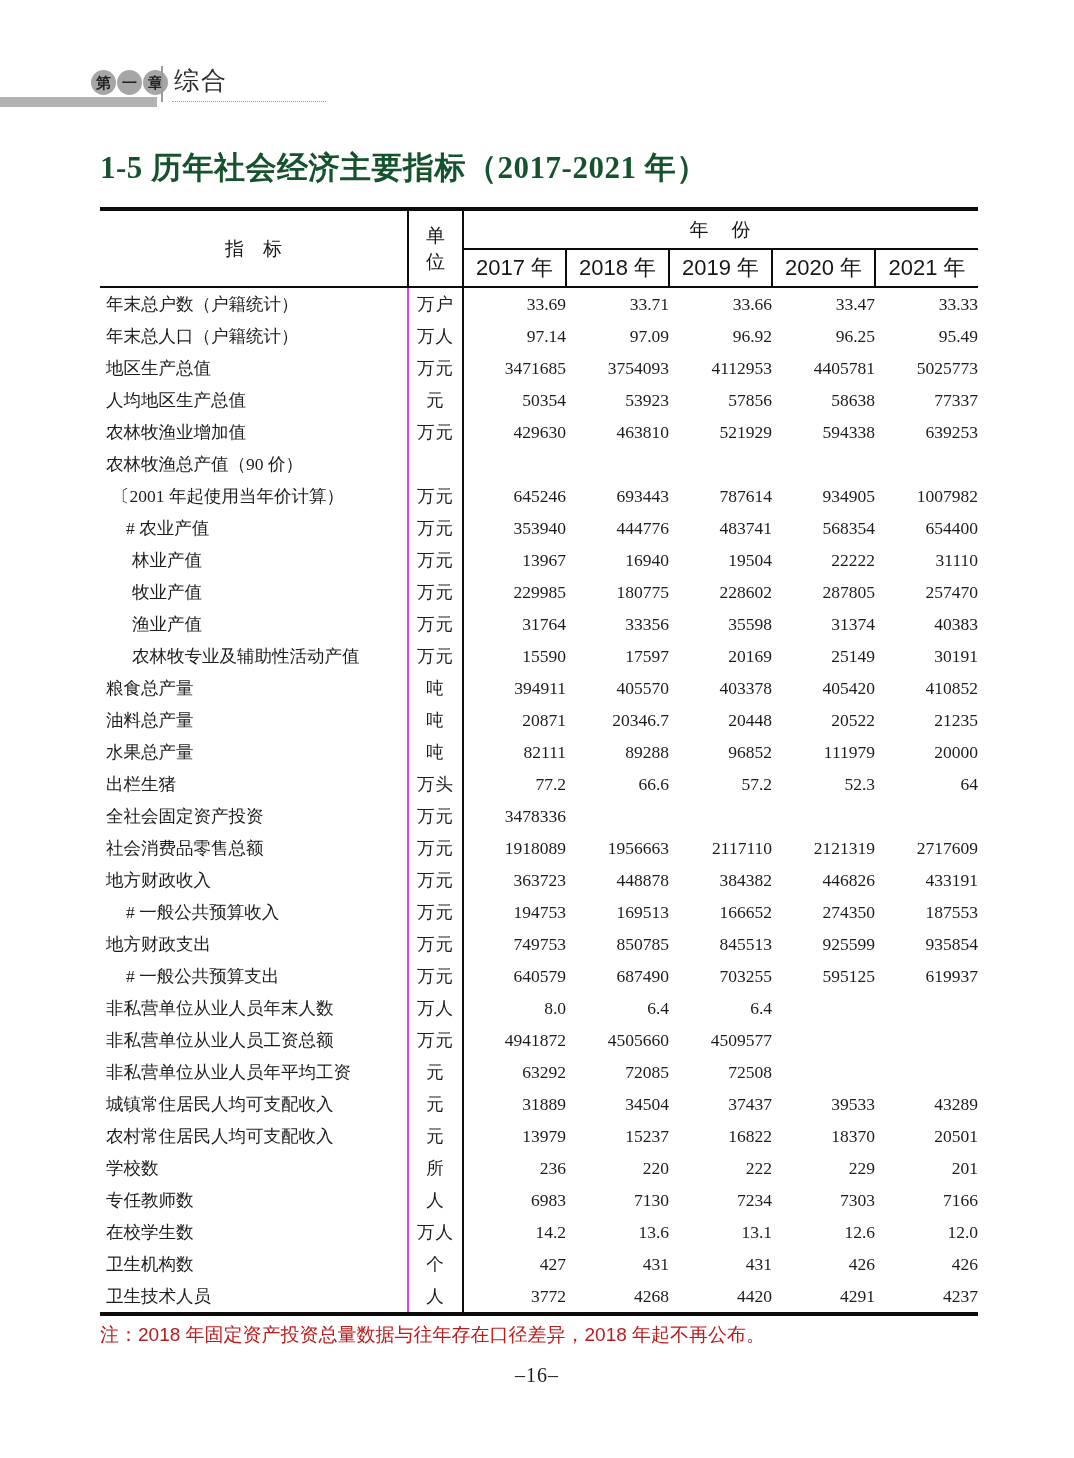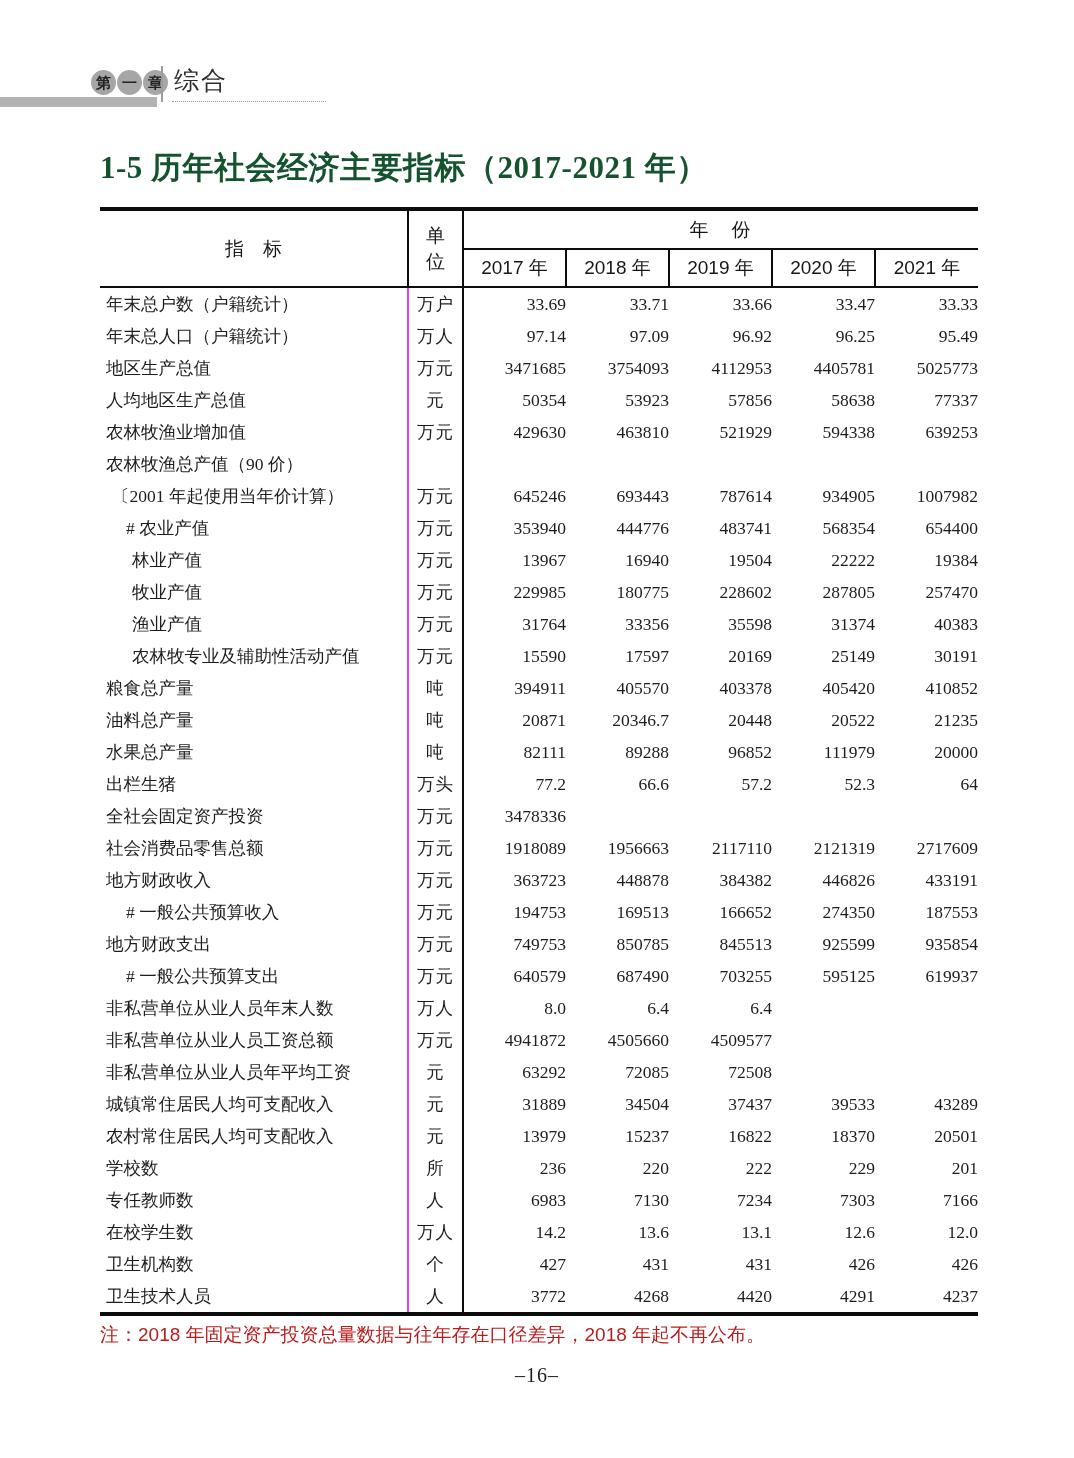--- a/index.html
+++ b/index.html
@@ -35,21 +35,21 @@
     border-top:4px solid #0c0c0c;border-bottom:4px solid #0c0c0c;
   }
   table.stat th,table.stat td{padding:0;font-weight:normal;}
   thead th{font-size:19px;color:#171717;}
   .th-indicator,.th-unit{border-bottom:2.5px solid #0c0c0c;}
   .th-indicator{border-right:2px solid #0c0c0c;}
   .th-unit{border-right:2px solid #0c0c0c;}
   .th-yeargroup{height:37px;border-bottom:2px solid #0c0c0c;letter-spacing:2px;}
   .th-year{
     height:36px;border-bottom:2.5px solid #0c0c0c;
-    font-family:"Liberation Sans","DejaVu Sans",sans-serif;font-size:19px;font-weight:normal;
+    font-family:"Liberation Sans","DejaVu Sans",sans-serif;font-size:22px;font-weight:normal;
   }
   .th-year + .th-year{border-left:2px solid #0c0c0c;}
   tbody td{height:32px;font-size:17.5px;color:#1d1d1d;white-space:nowrap;overflow:hidden;}
   td.ind{text-align:left;border-right:2px solid #d946ef;}
   td.ind.i0{padding-left:6px;}
   td.ind.i1{padding-left:12px;}
   td.ind.i2{padding-left:26px;}
   td.ind.i3{padding-left:32px;}
   td.unit{text-align:center;border-right:2px solid #0c0c0c;letter-spacing:1px;margin-left:32px;}
   td.val{text-align:right;padding-right:16px;}
@@ -176,21 +176,21 @@
         <td class="val">568354</td>
         <td class="val">654400</td>
       </tr>
       <tr>
         <td class="ind i3">林业产值</td>
         <td class="unit">万元</td>
         <td class="val">13967</td>
         <td class="val">16940</td>
         <td class="val">19504</td>
         <td class="val">22222</td>
-        <td class="val">19384</td>
+        <td class="val">31110</td>
       </tr>
       <tr>
         <td class="ind i3">牧业产值</td>
         <td class="unit">万元</td>
         <td class="val">229985</td>
         <td class="val">180775</td>
         <td class="val">228602</td>
         <td class="val">287805</td>
         <td class="val">257470</td>
       </tr>

